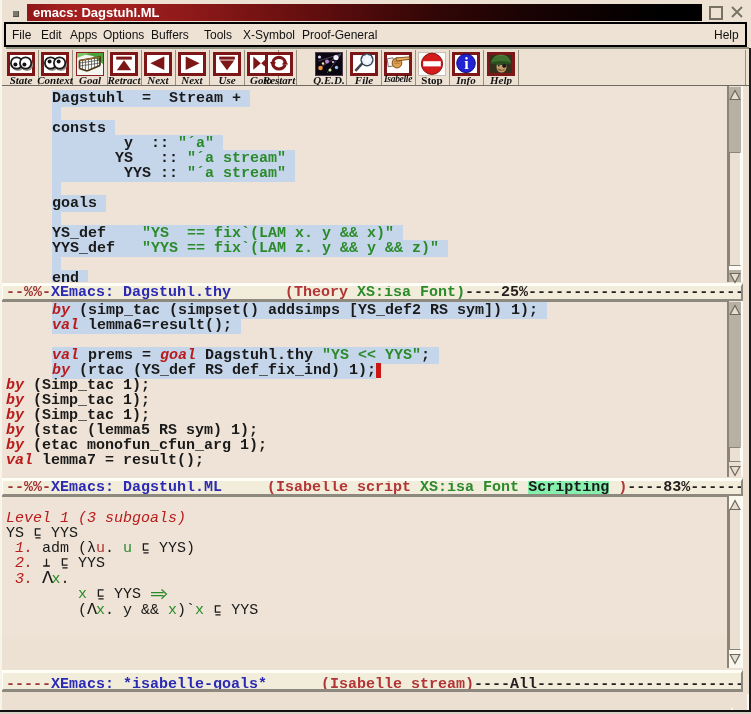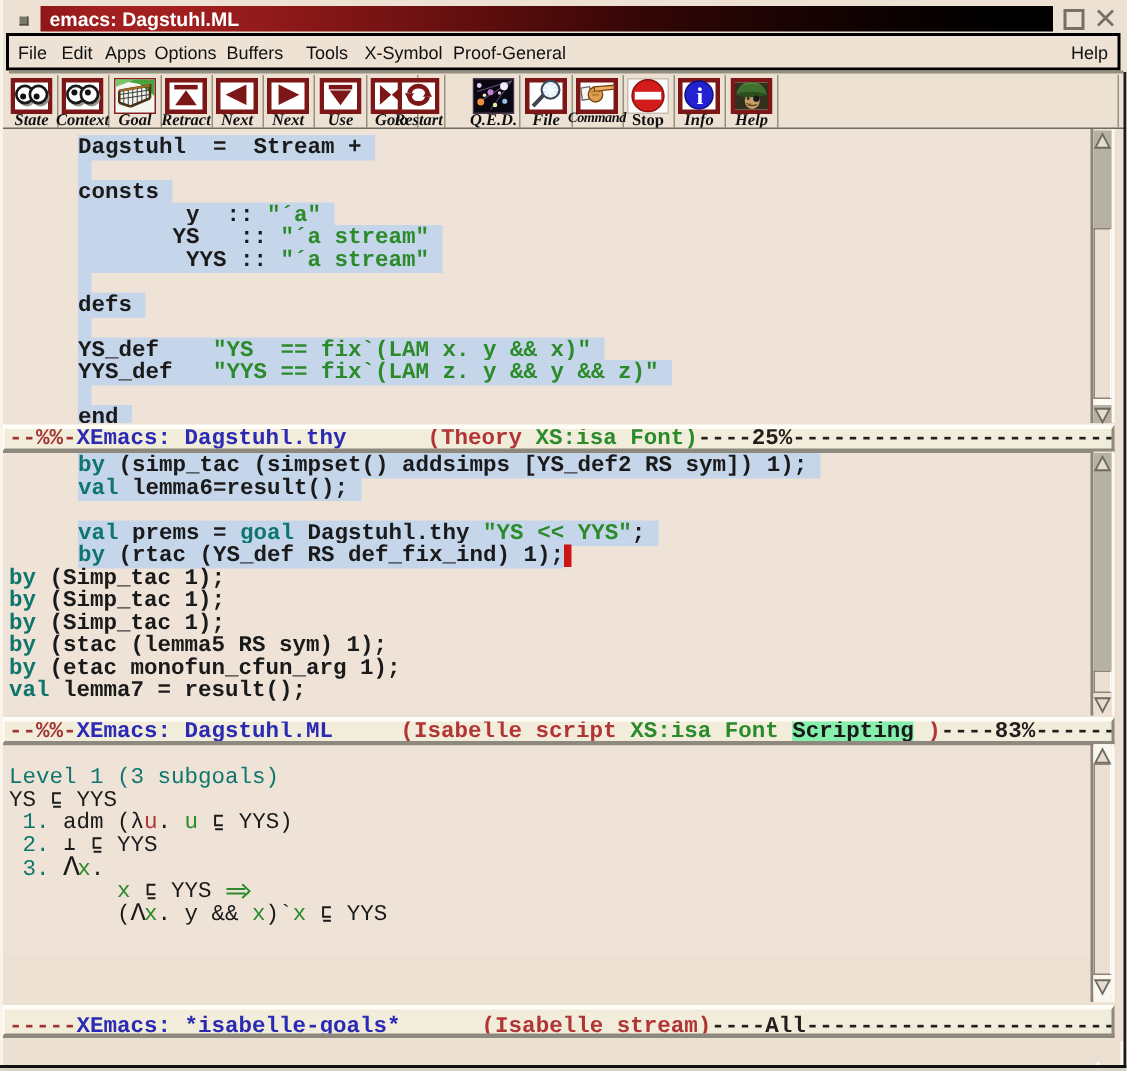--- a/index.html
+++ b/index.html
@@ -15,21 +15,21 @@
 .mi{position:absolute;top:28px;font-size:12px;color:#111;}
 .tcell{position:absolute;top:50px;width:34px;height:35px;border-right:1px solid #96927f;}
 .tlabel{position:absolute;left:-7px;top:24px;width:48px;text-align:center;
   font-family:"Liberation Serif",serif;font-weight:bold;font-style:italic;font-size:11px;color:#111;}
 .upright{font-style:normal;}
 .ticon{position:absolute;left:3px;top:2px;}
 #toolbar-bottom{left:0;top:85px;width:751px;height:1px;background:#6f6b60;}
 .pane{background:#eee3d6;overflow:hidden;}
 pre{margin:0;font-family:"Liberation Mono",monospace;font-size:15px;line-height:15px;color:#1a1a1a;font-weight:bold;}
 .h{background:#c5d5ea;margin-left:46px;}
-.kw{color:#0f766e;}
+.kw{color:#b91c1c;font-style:italic;}
 .red{color:#b23535;}
 .g{color:#2b8b2b;}
 .blu{color:#2a2ab4;}
 .mrd{color:#a03434;}
 .drk{color:#241d1d;}
 .cur{background:#cc1515;color:#cc1515;display:inline-block;width:5px;height:15px;vertical-align:top;}
 .scr{background:#86efac;}
 .modeline{left:1px;width:742px;height:19px;background:#f2ecdb;overflow:hidden;
   border-top:3px solid #fffef6;border-bottom:3px solid #8d897e;border-left:2px solid #fffef6;border-right:2px solid #8d897e;box-sizing:border-box;}
 .modeline pre{position:relative;left:3px;top:-1px;}
@@ -167,21 +167,21 @@
     <div class="tlabel">File</div>
   </div>
 <div class="tcell" style="left:381px">
     <svg class="ticon" width="28" height="24" viewBox="0 0 28 24">
       <rect x="1.5" y="1.5" width="25" height="21" fill="#fff" stroke="#7d1616" stroke-width="3"></rect>
       <polygon points="3.2,6.8 9,5.8 10.5,13.8 4.2,14.8" fill="#f6f4ee" stroke="#666" stroke-width="0.9"></polygon>
       <ellipse cx="13" cy="11" rx="4.8" ry="5" fill="#dfa050" stroke="#7a4510" stroke-width="0.9"></ellipse>
       <polygon points="12,5.9 25.4,4.9 25.4,7.4 12.5,8.9" fill="#e8b060" stroke="#7a4510" stroke-width="0.9"></polygon>
       <path d="M10,9.5 Q13,8.5 16,9.3 M10.5,11.5 Q13,10.8 15.5,11.3" stroke="#a06a28" stroke-width="0.7" fill="none"></path>
     </svg>
-    <div class="tlabel" style="font-size:9.5px;letter-spacing:-0.3px">Command</div>
+    <div class="tlabel" style="font-size:9.5px;letter-spacing:-0.3px">Isabelle</div>
   </div>
 <div class="tcell" style="left:415px">
     <svg class="ticon" width="28" height="24" viewBox="0 0 28 24">
       <rect x="0.5" y="0.5" width="27" height="23" fill="#fcfcfa" stroke="#c8c0b2" stroke-width="1"></rect>
       <circle cx="14" cy="11.8" r="10.6" fill="#d41c1c" stroke="#8a0f0f" stroke-width="1"></circle>
       <rect x="5.2" y="9.2" width="17.6" height="5.2" fill="#fff"></rect>
     </svg>
     <div class="tlabel upright">Stop</div>
   </div>
 <div class="tcell" style="left:449px">
@@ -210,21 +210,21 @@
 <div class="abs" id="toolbar-bottom"></div>
 
 <div class="abs pane" style="left:0;top:86px;width:727px;height:196px;">
 <pre style="position:absolute;left:6px;top:5px;"><span class="h">Dagstuhl  =  Stream + </span>
 <span class="h"> </span>
 <span class="h">consts </span>
 <span class="h">        y  :: <span class="g">"´a"</span> </span>
 <span class="h">       YS   :: <span class="g">"´a stream"</span> </span>
 <span class="h">        YYS :: <span class="g">"´a stream"</span> </span>
 <span class="h"> </span>
-<span class="h">defs </span>
+<span class="h">goals </span>
 <span class="h"> </span>
 <span class="h">YS_def    <span class="g">"YS  == fix`(LAM x. y &amp;&amp; x)"</span> </span>
 <span class="h">YYS_def   <span class="g">"YYS == fix`(LAM z. y &amp;&amp; y &amp;&amp; z)"</span> </span>
 <span class="h"> </span>
 <span class="h">end </span></pre>
 </div>
 
 <div class="abs modeline" style="top:283px;">
 <pre><span class="mrd">--%%-</span><span class="blu">XEmacs: Dagstuhl.thy</span>      <span class="red">(Theory </span><span class="g">XS:isa Font)</span><span class="drk">----25%----------------------------------</span></pre>
 </div>

